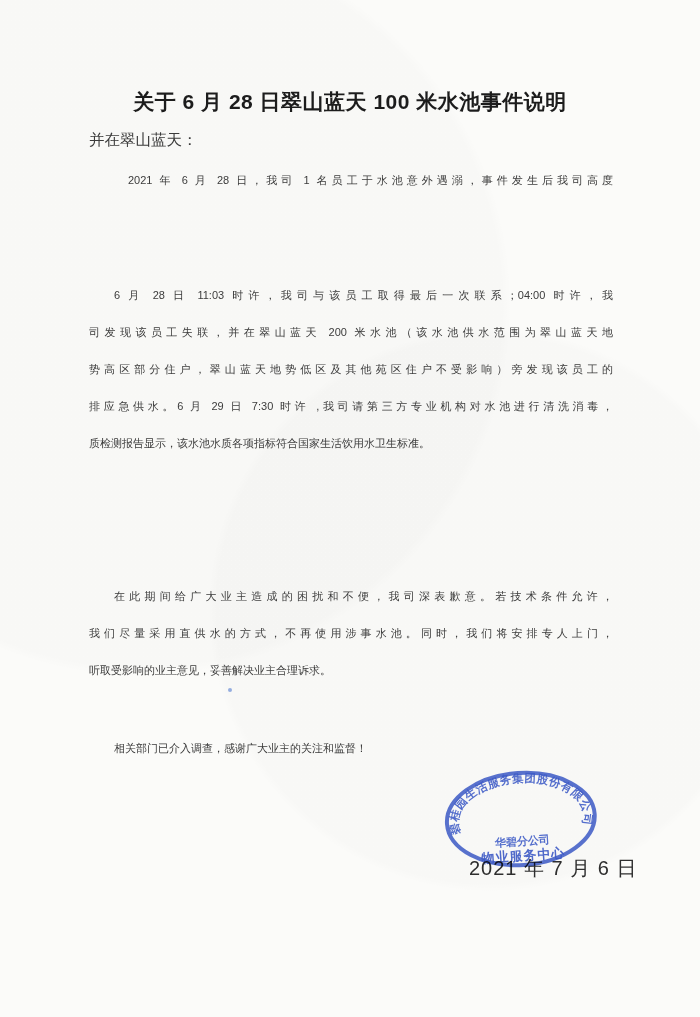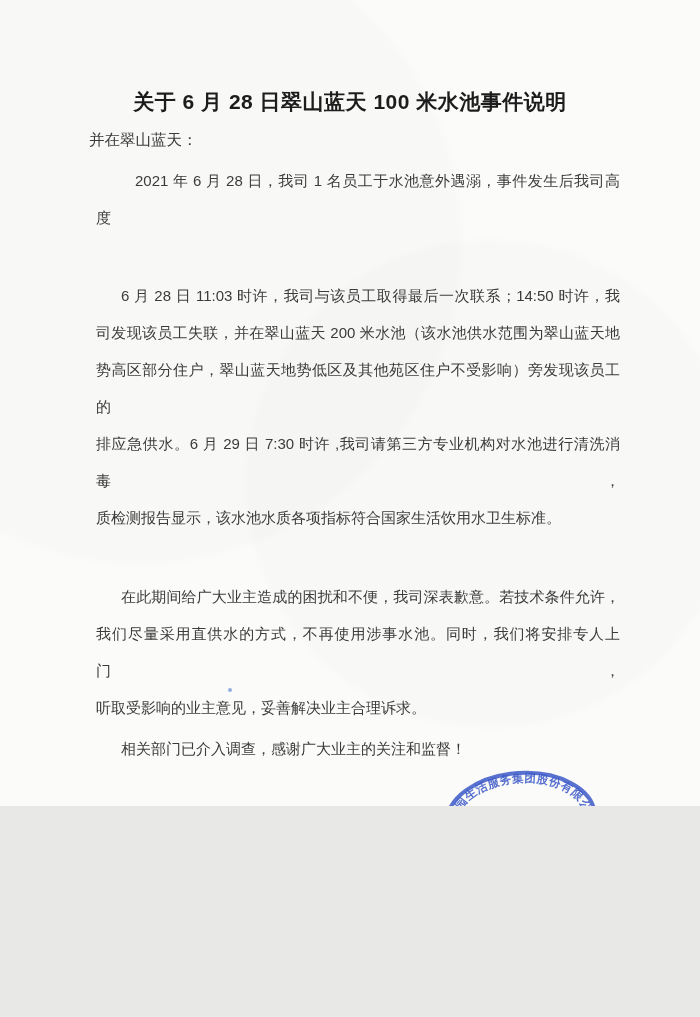--- a/index.html
+++ b/index.html
@@ -1,40 +1,40 @@
 <!DOCTYPE html>
 <html><head>
 <meta charset="utf-8">
 <style>
   html,body{margin:0;padding:0;background:#e8e8e6;}
   .page{
     position:relative;
-    width:700px;height:806px;
+    width:700px;height:1017px;
     margin:0 auto;
     background:#fbfbf9;
     background-image:
       radial-gradient(circle at 20% 30%, rgba(0,0,0,0.012) 0 40%, transparent 41%),
       radial-gradient(circle at 70% 60%, rgba(0,0,0,0.012) 0 35%, transparent 36%);
     overflow:hidden;
     font-family:"Liberation Sans","DejaVu Sans",sans-serif;
     color:#3d3d3d;
   }
   .doc-title{
     position:absolute;top:88px;left:0;right:0;
     text-align:center;
     font-size:21px;font-weight:bold;color:#1c1c1c;
     letter-spacing:0.5px;
   }
   .salutation{
     position:absolute;top:121px;left:89px;
     font-size:15.5px;line-height:37px;color:#3a3a3a;
   }
   .para{
-    position:absolute;left:96px;width:524px;
-    font-size:15px;line-height:37px;color:#3b3b3b;
+    position:absolute;left:89px;width:524px;
+    font-size:11px;line-height:37px;color:#3b3b3b;
   }
   .para .line{white-space:nowrap;}
   .para .line.j{white-space:normal;text-align:justify;text-align-last:justify;}
   .para .line.ind{text-indent:25px;}
   .para .line.ind-lg{text-indent:39px;}
   .p1{top:162px;}
   .p2{top:277px;}
   .p3{top:578px;}
   .p4{top:730px;}
   .signature{
@@ -65,21 +65,21 @@
 
   <div class="doc-title">关于 6 月 28 日翠山蓝天 100 米水池事件说明</div>
 
   <div class="salutation">并在翠山蓝天：</div>
 
   <div class="para p1">
     <div class="line ind-lg j">2021 年 6 月 28 日，我司 1 名员工于水池意外遇溺，事件发生后我司高度</div>
   </div>
 
   <div class="para p2">
-    <div class="line ind j">6 月 28 日 11:03 时许，我司与该员工取得最后一次联系；14:50 时许，我</div>
+    <div class="line ind j">6 月 28 日 11:03 时许，我司与该员工取得最后一次联系；04:00 时许，我</div>
     <div class="line j">司发现该员工失联，并在翠山蓝天 200 米水池（该水池供水范围为翠山蓝天地</div>
     <div class="line j">势高区部分住户，翠山蓝天地势低区及其他苑区住户不受影响）旁发现该员工的</div>
     <div class="line j">排应急供水。6 月 29 日 7:30 时许 ,我司请第三方专业机构对水池进行清洗消毒，</div>
     <div class="line">质检测报告显示，该水池水质各项指标符合国家生活饮用水卫生标准。</div>
   </div>
 
   <div class="para p3">
     <div class="line ind j">在此期间给广大业主造成的困扰和不便，我司深表歉意。若技术条件允许，</div>
     <div class="line j">我们尽量采用直供水的方式，不再使用涉事水池。同时，我们将安排专人上门，</div>
     <div class="line">听取受影响的业主意见，妥善解决业主合理诉求。</div>

